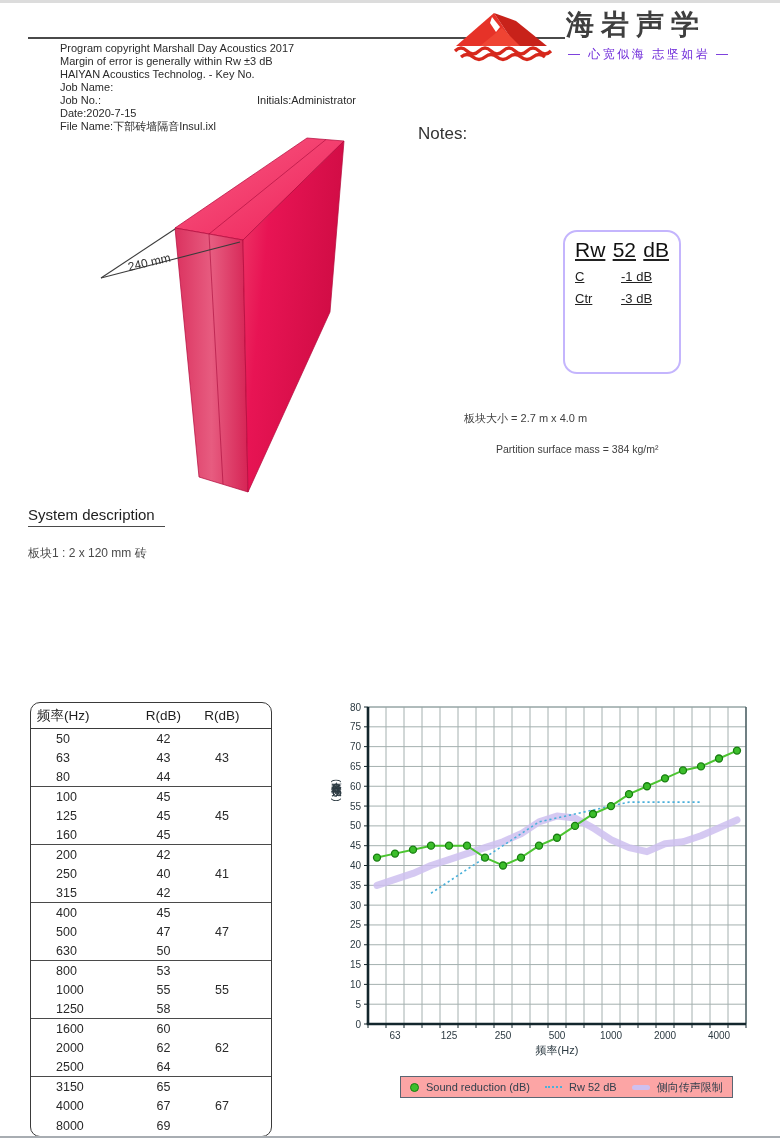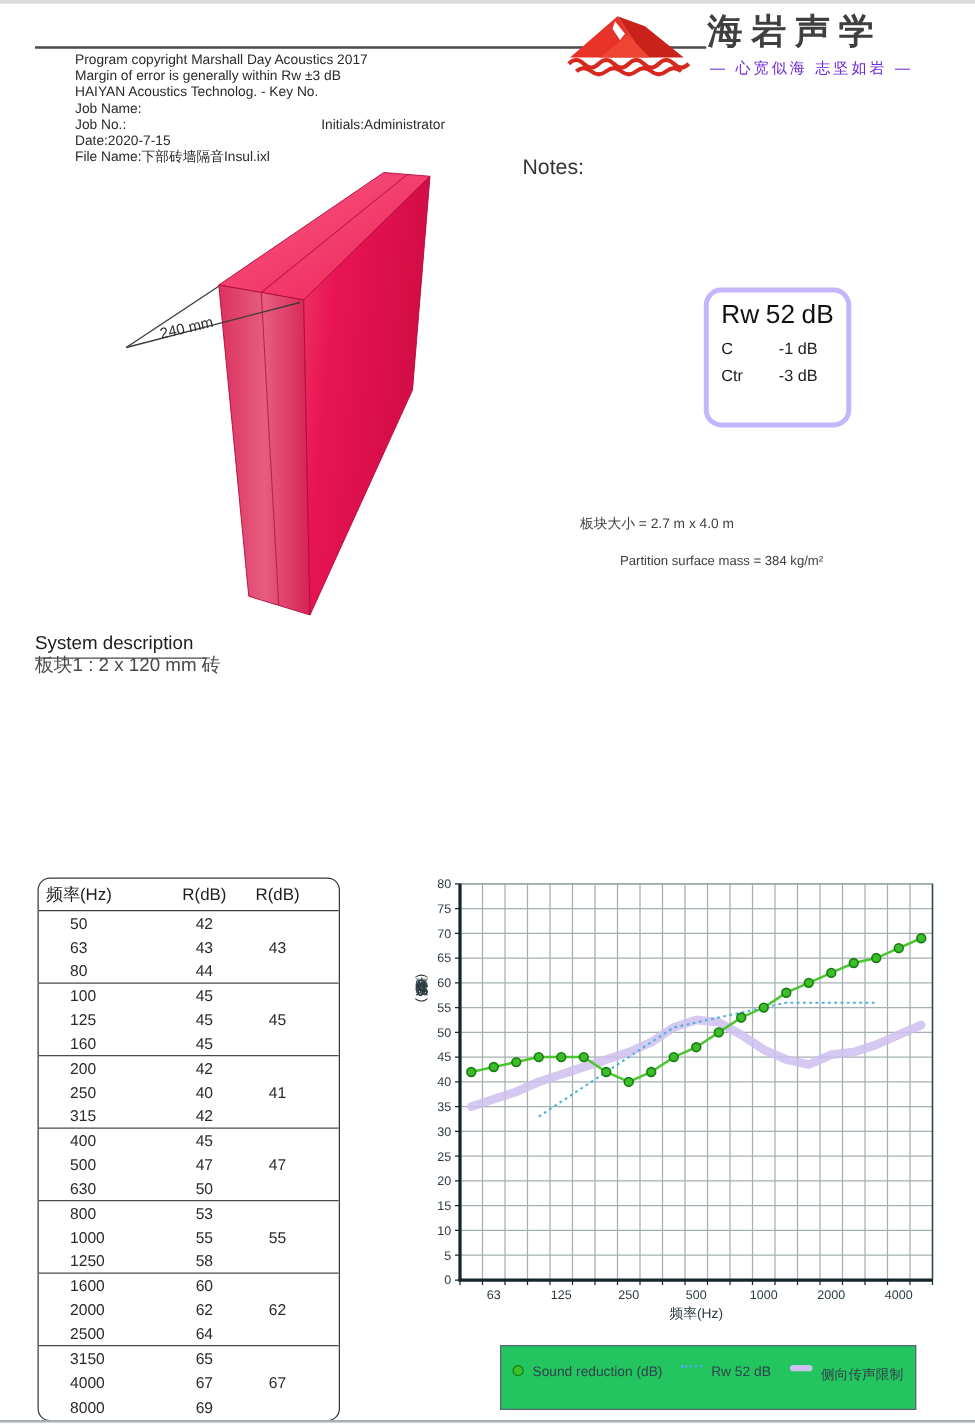--- a/index.html
+++ b/index.html
@@ -10,45 +10,45 @@
   #title{left:28px;top:8px;font-size:21px;color:#1d1d1d;letter-spacing:.5px;}
   #title-rule{left:28px;top:37px;width:537px;height:2px;background:#4a4a4a;}
   #info{left:28px;top:42px;font-size:11px;line-height:13px;color:#2a2a2a;margin-left:32px;}
   #initials{left:197px;top:0;}
   
   #logo{left:450px;top:4px;width:326px;height:60px;}
   #brand{left:116px;top:2px;font-size:28px;font-weight:700;color:#3f3f3f;letter-spacing:7px;}
   #tagline{left:118px;top:42px;font-size:12px;color:#6d28d9;letter-spacing:2.5px;}
   #notes{left:418px;top:124px;font-size:17px;color:#333;}
   
-  #rwbox{left:563px;top:230px;width:118px;height:112px;border:4px solid #c4b5fd;border-radius:14px;box-sizing:border-box;padding:6px 10px 0 10px;}
+  #rwbox{left:563px;top:230px;width:118px;height:144px;border:2px solid #c4b5fd;border-radius:14px;box-sizing:border-box;padding:6px 10px 0 10px;text-decoration:underline;}
   .rw-row1{display:flex;justify-content:space-between;font-size:21px;color:#111;}
   .rw-row{display:flex;font-size:13px;color:#222;margin-top:7px;}
   .rw-row .lab{width:46px;}
   #partition{left:464px;top:411px;font-size:11px;color:#3e3e3e;}
   #mass{left:448px;top:443px;font-size:10.5px;color:#3e3e3e;margin-left:48px;}
   
   #sysdesc{left:28px;top:506px;font-size:15px;color:#1d1d1d;}
   #sys-rule{left:28px;top:526px;width:137px;height:1.4px;background:#4a4a4a;}
-  #sysitem{left:28px;top:523px;font-size:15px;color:#4a4a4a;}
+  #sysitem{left:28px;top:545px;font-size:12px;color:#4a4a4a;}
   
   #ftable{left:30px;top:702px;width:242px;height:435px;border:1.6px solid #3a3a3a;border-radius:10px;box-sizing:border-box;overflow:hidden;}
   #thead{display:flex;height:25px;align-items:center;border-bottom:1.6px solid #3a3a3a;font-size:13.5px;color:#1e1e1e;}
   #thead .c1{padding-left:6px;}
   .c1{width:105px;box-sizing:border-box;}
   .c2{width:55px;text-align:center;}
   .c3{width:62px;text-align:center;}
   .trow{display:flex;height:19.35px;align-items:center;font-size:12.5px;color:#2a2a2a;}
   .trow .c1{padding-left:25px;}
   .trow.gsep{border-bottom:1.3px solid #4a4a4a;box-sizing:border-box;}
   
   #chart{left:330px;top:695px;width:448px;height:420px;}
   #ylabel{left:0px;top:78px;height:200px;font-size:10.5px;color:#2c3a42;writing-mode:vertical-rl;text-orientation:mixed;letter-spacing:1px;}
   #xlabel{left:38px;top:348px;width:378px;text-align:center;font-size:11px;color:#2c3a42;}
-  #legend{left:70px;top:381px;height:20px;display:flex;align-items:flex-start;gap:7px;border:1px solid #5a6673;background:#22c55e;padding:15px 9px;font-size:11px;color:#33404d;width:max-content;}
+  #legend{left:70px;top:381px;height:20px;display:flex;align-items:center;gap:7px;border:1px solid #5a6673;background:#fca5a5;padding:0 9px;font-size:11px;color:#33404d;width:max-content;}
   .sw-dot{width:9px;height:9px;border-radius:50%;background:#3cbe2b;border:1.5px solid #177d10;box-sizing:border-box;display:inline-block;}
   .sw-dash{width:17px;border-top:2px dotted #49b0da;display:inline-block;margin-left:8px;}
   .sw-band{width:18px;height:5px;background:#cec0f0;border-radius:3px;display:inline-block;margin-left:8px;}
   #page-bottom-rule{left:0;top:1136px;width:780px;height:1.5px;background:#a8adb2;}
   #page-top-strip{left:0;top:0;width:780px;height:3px;background:#dcdcdc;}
   svg text{font-family:"Liberation Sans","DejaVu Sans",sans-serif;}
 </style>
 </head>
 <body>
 

